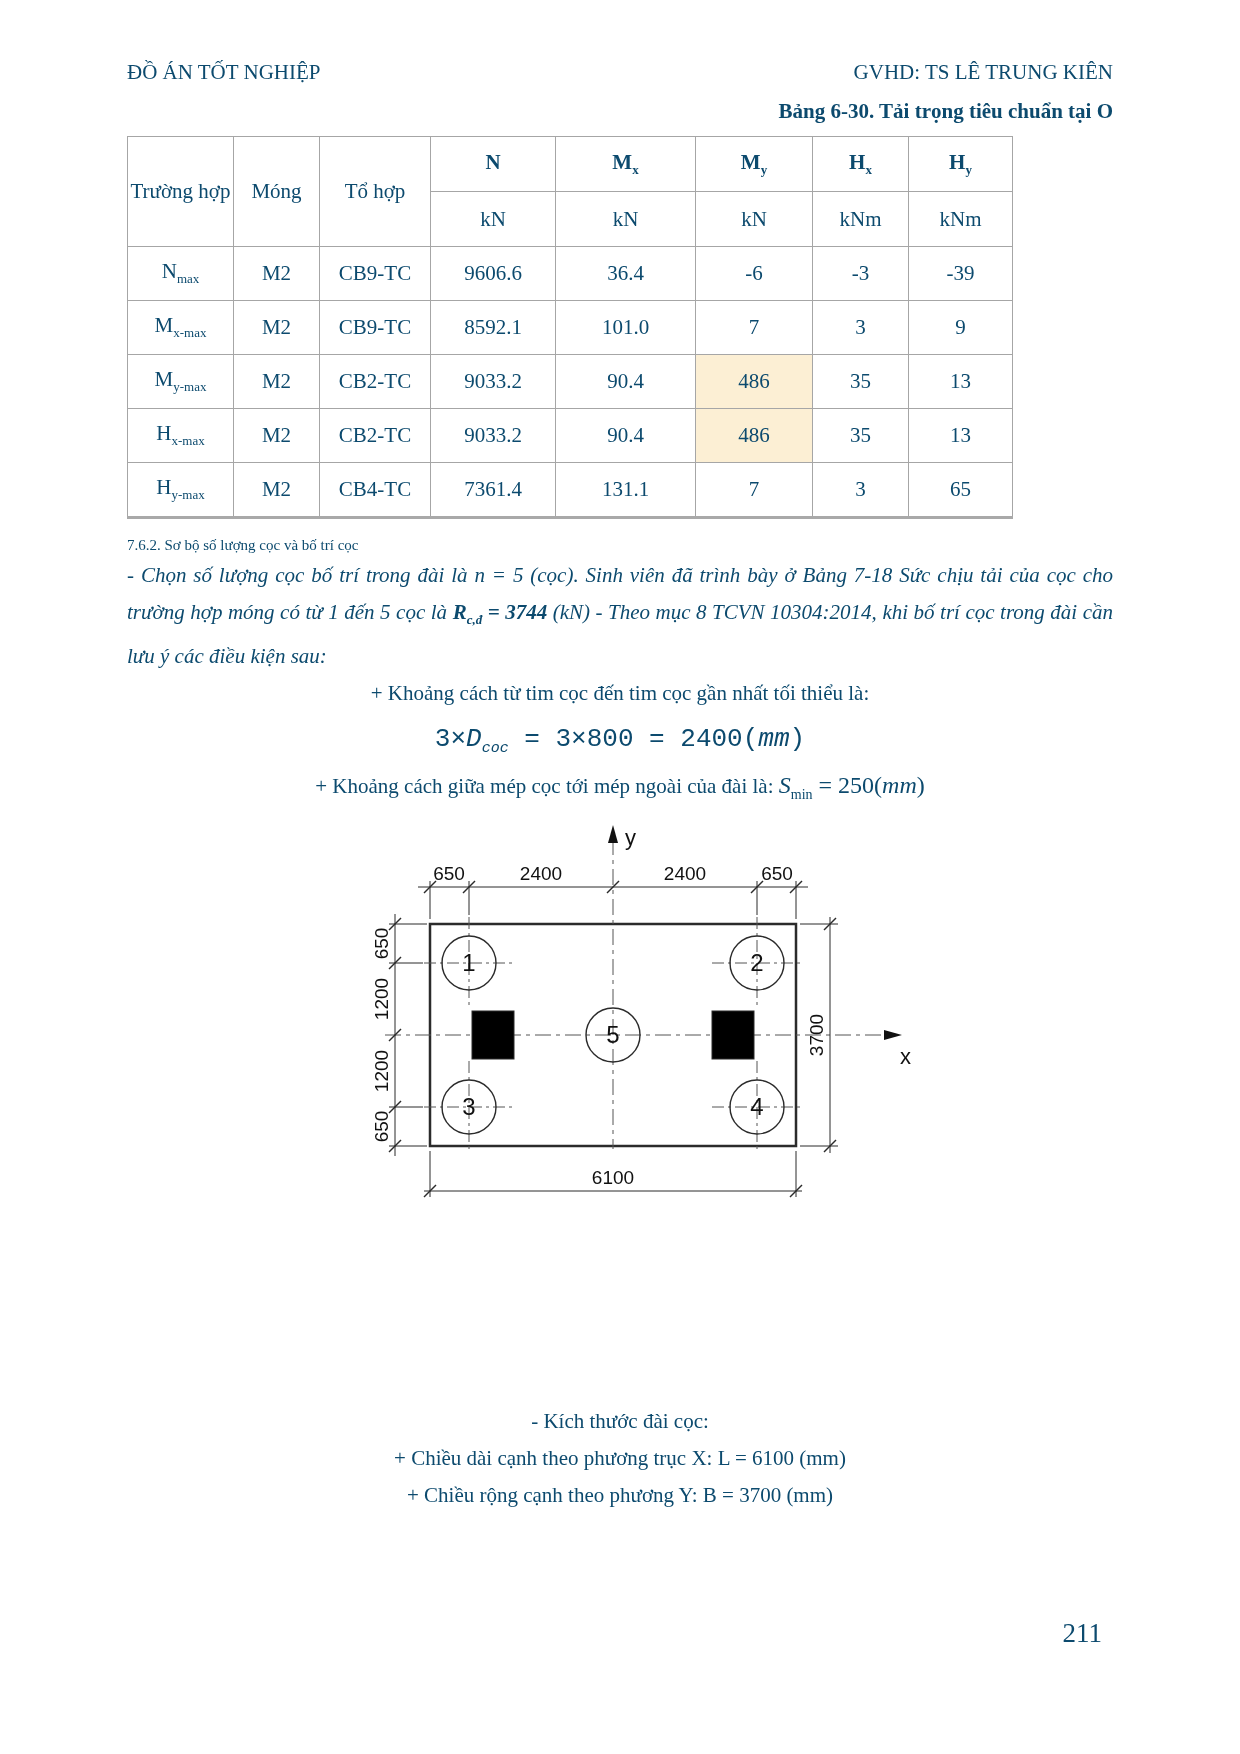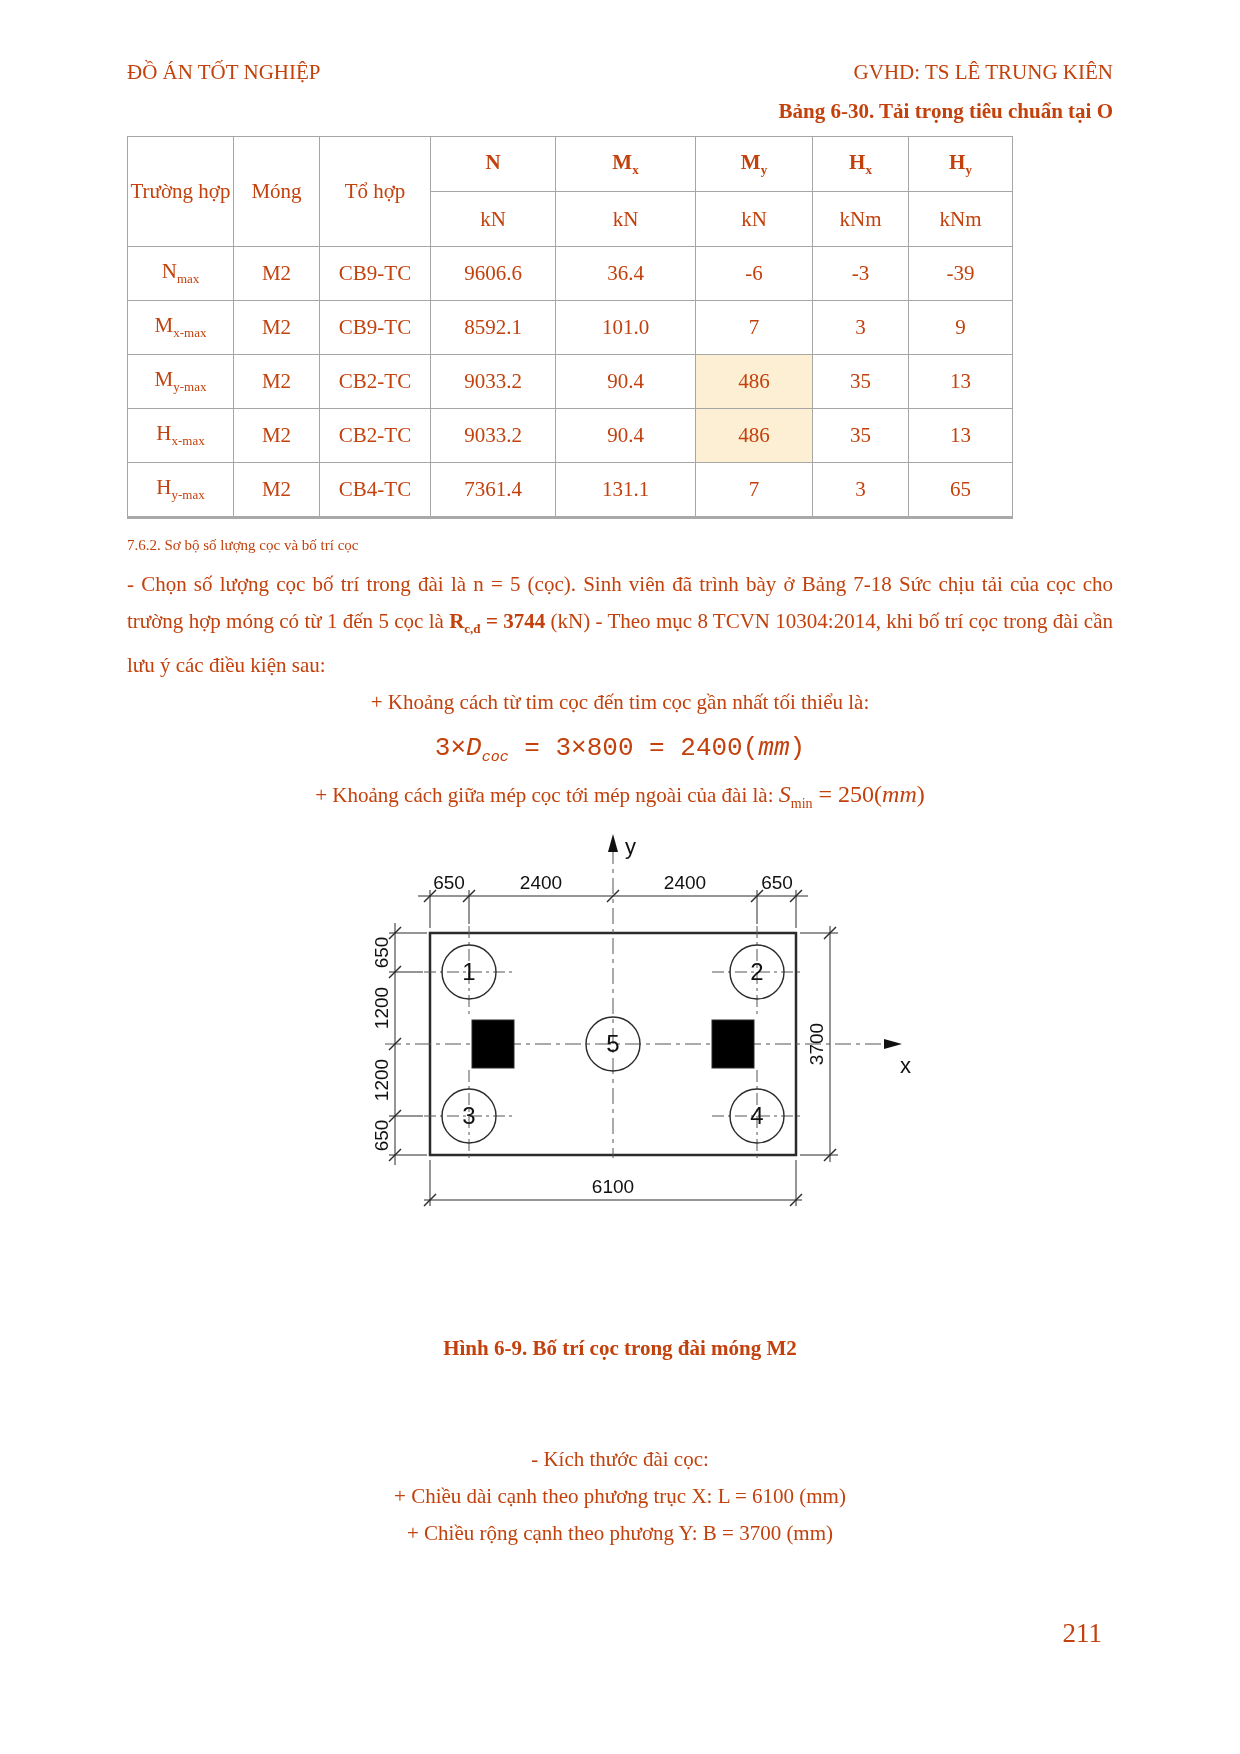--- a/index.html
+++ b/index.html
@@ -1,35 +1,35 @@
 <!DOCTYPE html>
 <html><head>
 <meta charset="utf-8">
 <style>
   html,body{margin:0;padding:0;background:#888;}
   .page{
     width:1240px;height:1754px;background:#ffffff;position:relative;
-    font-family:"Liberation Serif", serif;color:#c2410c;box-sizing:border-box;
+    font-family:"Liberation Serif", serif;color:#0c4a6e;box-sizing:border-box;
     padding:60px 127px 0 127px;margin:0 auto;overflow:hidden;
   }
   .hdr{display:flex;justify-content:space-between;font-size:21px;}
   .tbl-title{text-align:right;font-weight:bold;font-size:21px;margin-top:14px;}
   table.loads{border-collapse:collapse;margin-top:12px;table-layout:fixed;
     border:1px solid #a6a6a6;border-bottom:3px solid #a9a9a9;}
   table.loads th,table.loads td{
     border:1px solid #a6a6a6;text-align:center;vertical-align:middle;
     font-size:21px;font-weight:normal;padding:0;
   }
   table.loads thead th{height:54px;}
   table.loads tbody td{height:53px;}
   .b{font-weight:bold;}
   sub{font-size:13px;}
   .hl{background:#fcefd4;}
   .sec-head{font-weight:normal;font-size:15px;margin-top:18px;}
-  .para{font-size:21px;line-height:37px;text-align:justify;margin-top:12px;}
+  .para{font-size:21px;line-height:37px;text-align:justify;margin-top:3px;font-style:italic;}
   .line{font-size:21px;line-height:37px;text-align:center;}
   .formula{ text-align:center;font-size:26px;margin:12px 0 10px 0;font-family:Liberation Mono, monospace;}
   .formula .it, .it{font-style:italic;}
   .formula sub{font-size:15px;font-style:italic;}
   .inline-math{font-size:24px;}
   .inline-math sub{font-size:14px;}
   .fig-wrap{text-align:center;margin-top:6px;}
   .fig-caption{text-align:center;font-weight:bold;font-size:21px;margin-top:4px;}
   .kich{margin-top:80px;}
   .page-num{position:absolute;right:138px;top:1618px;font-size:27px;}
@@ -231,21 +231,20 @@
       <text x="313" y="365" font-size="19" text-anchor="middle">6100</text>
 
       <text x="169" y="152" font-size="24" text-anchor="middle">1</text>
       <text x="457" y="152" font-size="24" text-anchor="middle">2</text>
       <text x="169" y="296" font-size="24" text-anchor="middle">3</text>
       <text x="457" y="296" font-size="24" text-anchor="middle">4</text>
       <text x="313" y="224" font-size="24" text-anchor="middle">5</text>
     </svg>
   </div>
 
-  <div class="fig-caption">Hình 6-9. Bố trí cọc trong đài móng M2</div>
 
   <div class="kich">
     <div class="line">- Kích thước đài cọc:</div>
     <div class="line">+ Chiều dài cạnh theo phương trục X: L = 6100 (mm)</div>
     <div class="line">+ Chiều rộng cạnh theo phương Y: B = 3700 (mm)</div>
   </div>
 
   <div class="page-num">211</div>
 
 </div>

